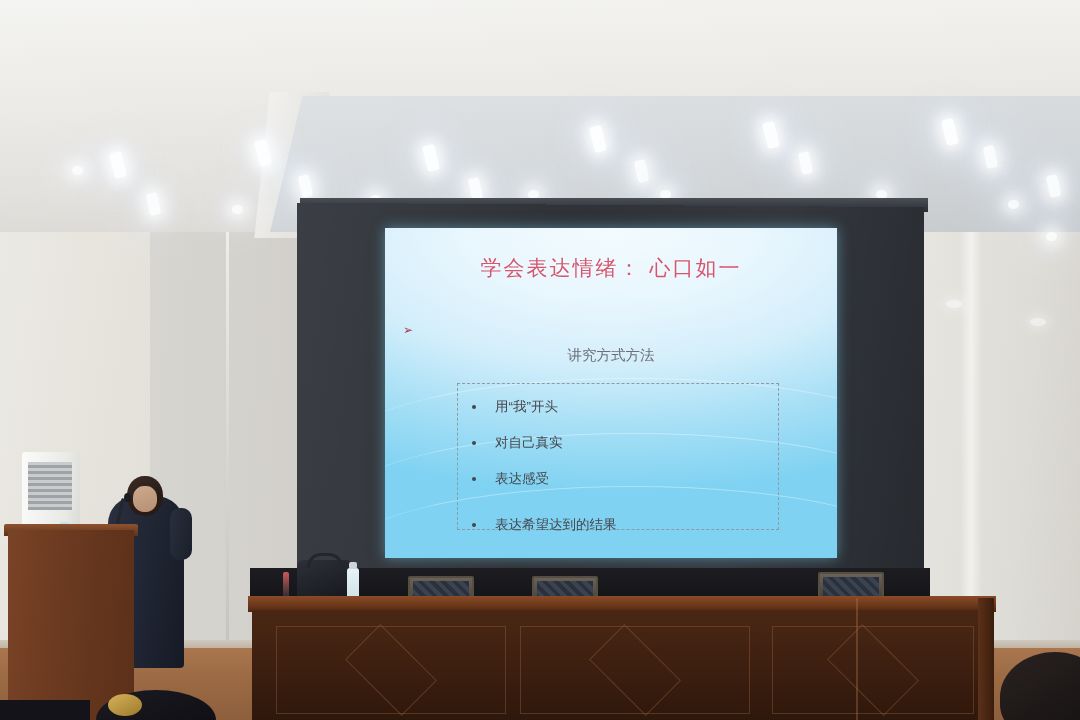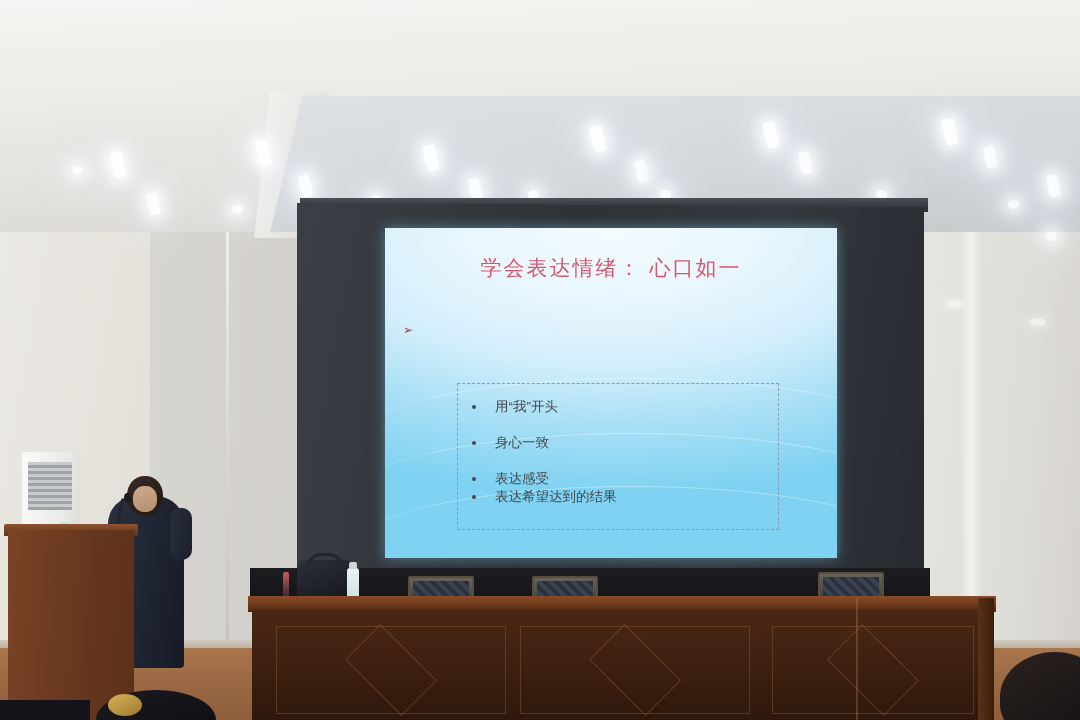--- a/index.html
+++ b/index.html
@@ -176,35 +176,36 @@
   <div class="slide">
     <div class="slide-wave" style="top:150px;"></div>
     <div class="slide-wave" style="top:205px;"></div>
     <div class="slide-wave" style="top:258px;"></div>
 
     <div class="slide-title">学会表达情绪： 心口如一</div>
 
     <div class="slide-lead">
       <span class="lead-arrow">➢</span>
     </div>
+    <div class="slide-lead2">讲究方式方法</div>
 
     <div class="dashbox">
       <div class="dash-item" style="top:14px;">
         <span class="dot"></span>
         <span>用“我”开头</span>
       </div>
       <div class="dash-item" style="top:50px;">
         <span class="dot"></span>
-        <span>身心一致</span>
+        <span>对自己真实</span>
       </div>
       <div class="dash-item" style="top:86px;">
         <span class="dot"></span>
         <span>表达感受</span>
       </div>
-      <div class="dash-item" style="top:104px;">
+      <div class="dash-item" style="top:132px;">
         <span class="dot"></span>
         <span>表达希望达到的结果</span>
       </div>
     </div>
   </div>
 
   <div class="ac-unit"></div>
   <div class="ac-vent"></div>
   <div class="ac-led"></div>
 

